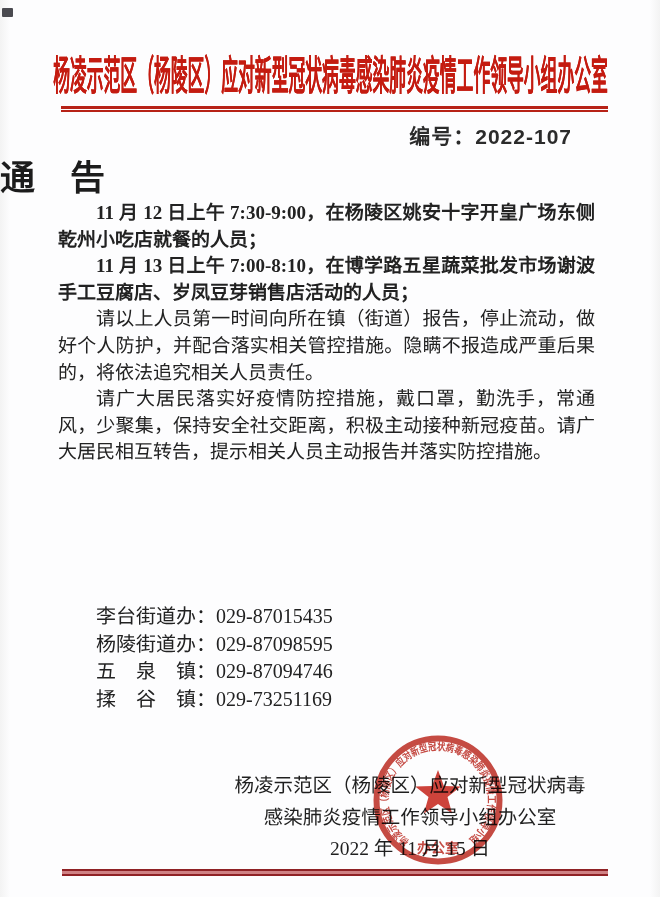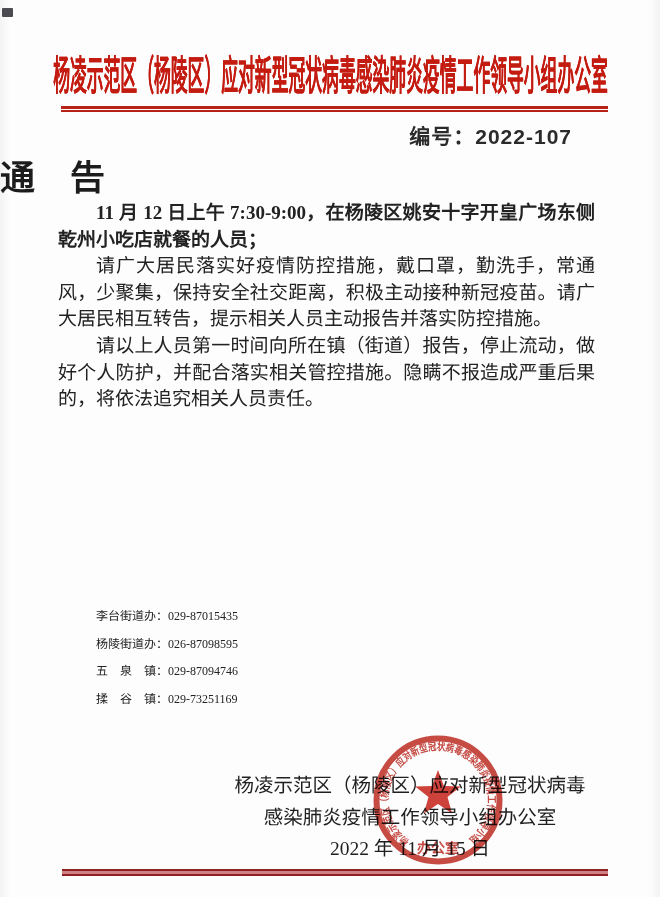--- a/index.html
+++ b/index.html
@@ -40,21 +40,21 @@
     font-size:35px;font-weight:700;color:#1c1c1c;
   }
   .body{
     position:absolute;top:200px;left:58px;width:537px;
     font-size:19px;line-height:26.6px;text-align:justify;
   }
   .body p{margin:0;text-indent:2em;}
   .body p.bold{font-weight:700;}
   .contacts{
     position:absolute;top:603px;left:96px;
-    font-size:12px;line-height:27.5px;
+    font-size:20px;line-height:27.5px;
   }
   .contact-row{white-space:nowrap;}
   .signature{
     position:absolute;top:770px;left:190px;width:440px;
     text-align:center;font-size:19.5px;line-height:31.5px;color:#1f1f1f;
   }
   .seal{
     position:absolute;left:368px;top:730px;width:140px;height:140px;
     opacity:.92;mix-blend-mode:multiply;
   }
@@ -75,30 +75,31 @@
   </div>
 
   <div class="header-rule"></div>
 
   <div class="doc-no">编号：2022-107</div>
 
   <h1 class="title">通　告</h1>
 
   <div class="body">
     <p class="bold">11 月 12 日上午 7:30-9:00，在杨陵区姚安十字开皇广场东侧乾州小吃店就餐的人员；</p>
+    <p class="bold">11 月 13 日上午 7:00-8:10，在博学路五星蔬菜批发市场谢波手工豆腐店、岁凤豆芽销售店活动的人员；</p>
+    <p>请以上人员第一时间向所在镇（街道）报告，停止流动，做好个人防护，并配合落实相关管控措施。隐瞒不报造成严重后果的，将依法追究相关人员责任。</p>
     <p>请广大居民落实好疫情防控措施，戴口罩，勤洗手，常通风，少聚集，保持安全社交距离，积极主动接种新冠疫苗。请广大居民相互转告，提示相关人员主动报告并落实防控措施。</p>
-    <p>请以上人员第一时间向所在镇（街道）报告，停止流动，做好个人防护，并配合落实相关管控措施。隐瞒不报造成严重后果的，将依法追究相关人员责任。</p>
   </div>
 
   <div class="contacts">
     <div class="contact-row">
       <span>李台街道办：</span><span>029-87015435</span>
     </div>
     <div class="contact-row">
-      <span>杨陵街道办：</span><span>026-87098595</span>
+      <span>杨陵街道办：</span><span>029-87098595</span>
     </div>
     <div class="contact-row">
       <span>五　泉　镇：</span><span>029-87094746</span>
     </div>
     <div class="contact-row">
       <span>揉　谷　镇：</span><span>029-73251169</span>
     </div>
   </div>
 
   <div class="signature">

